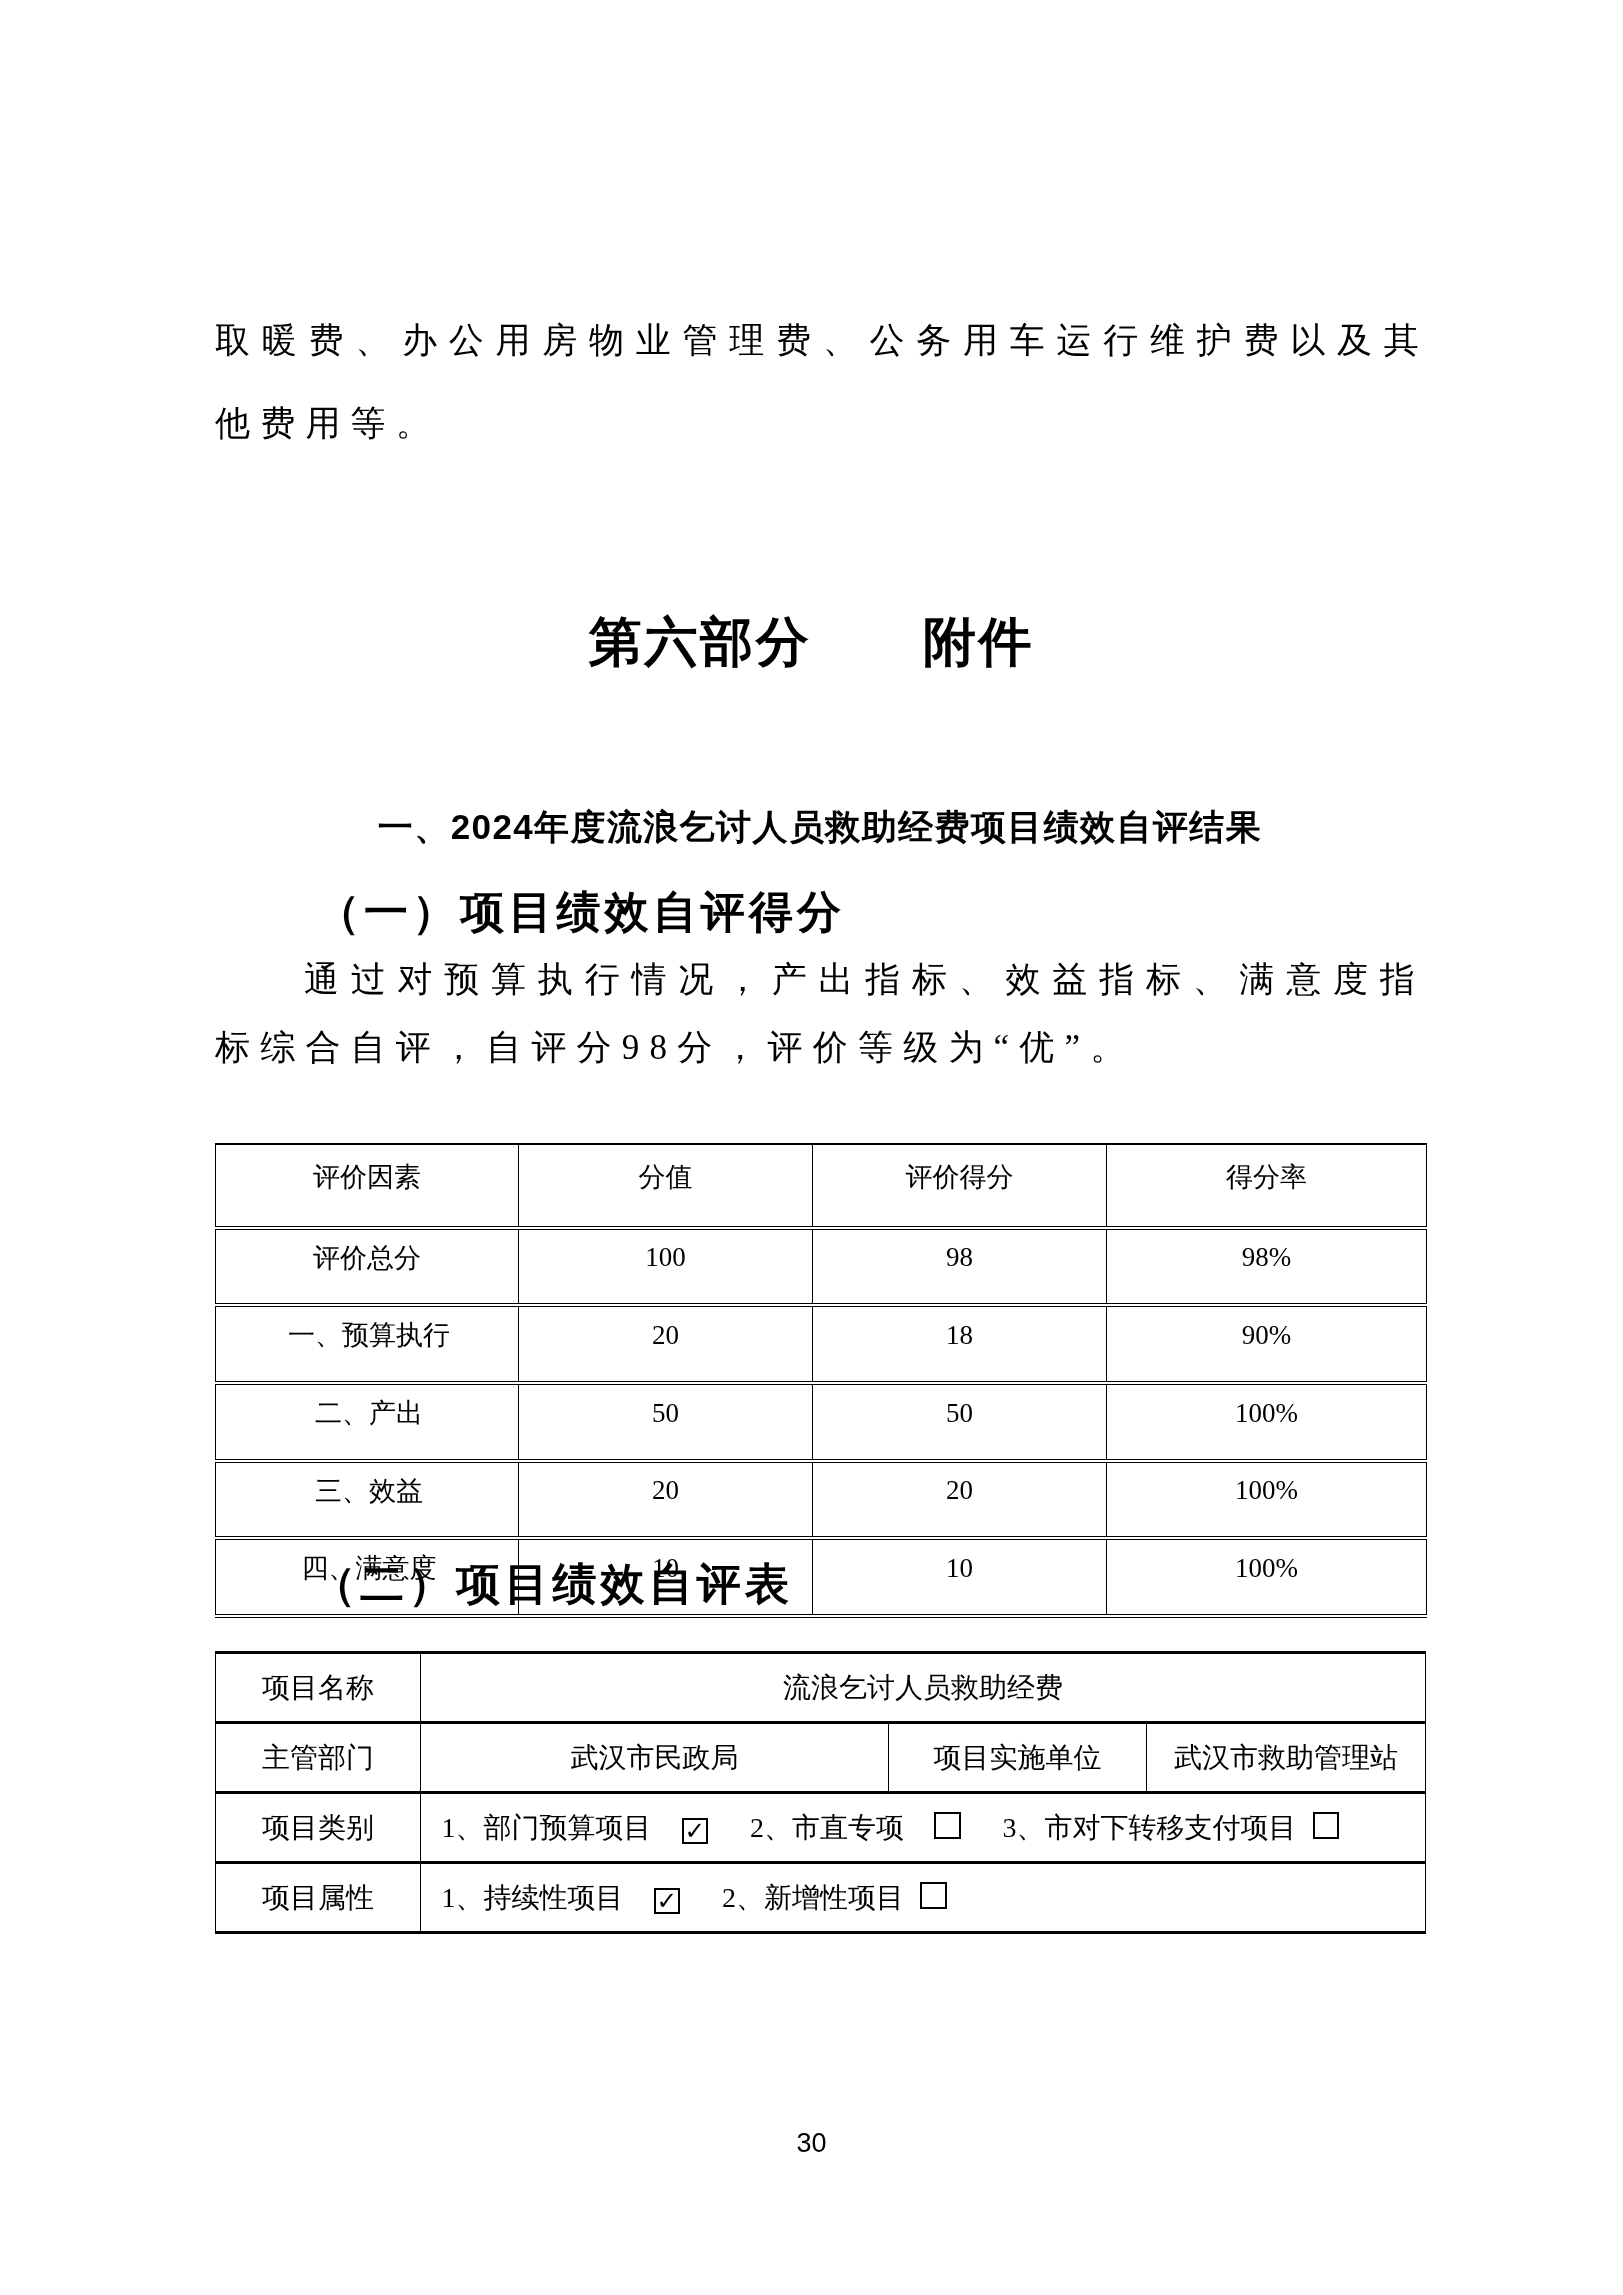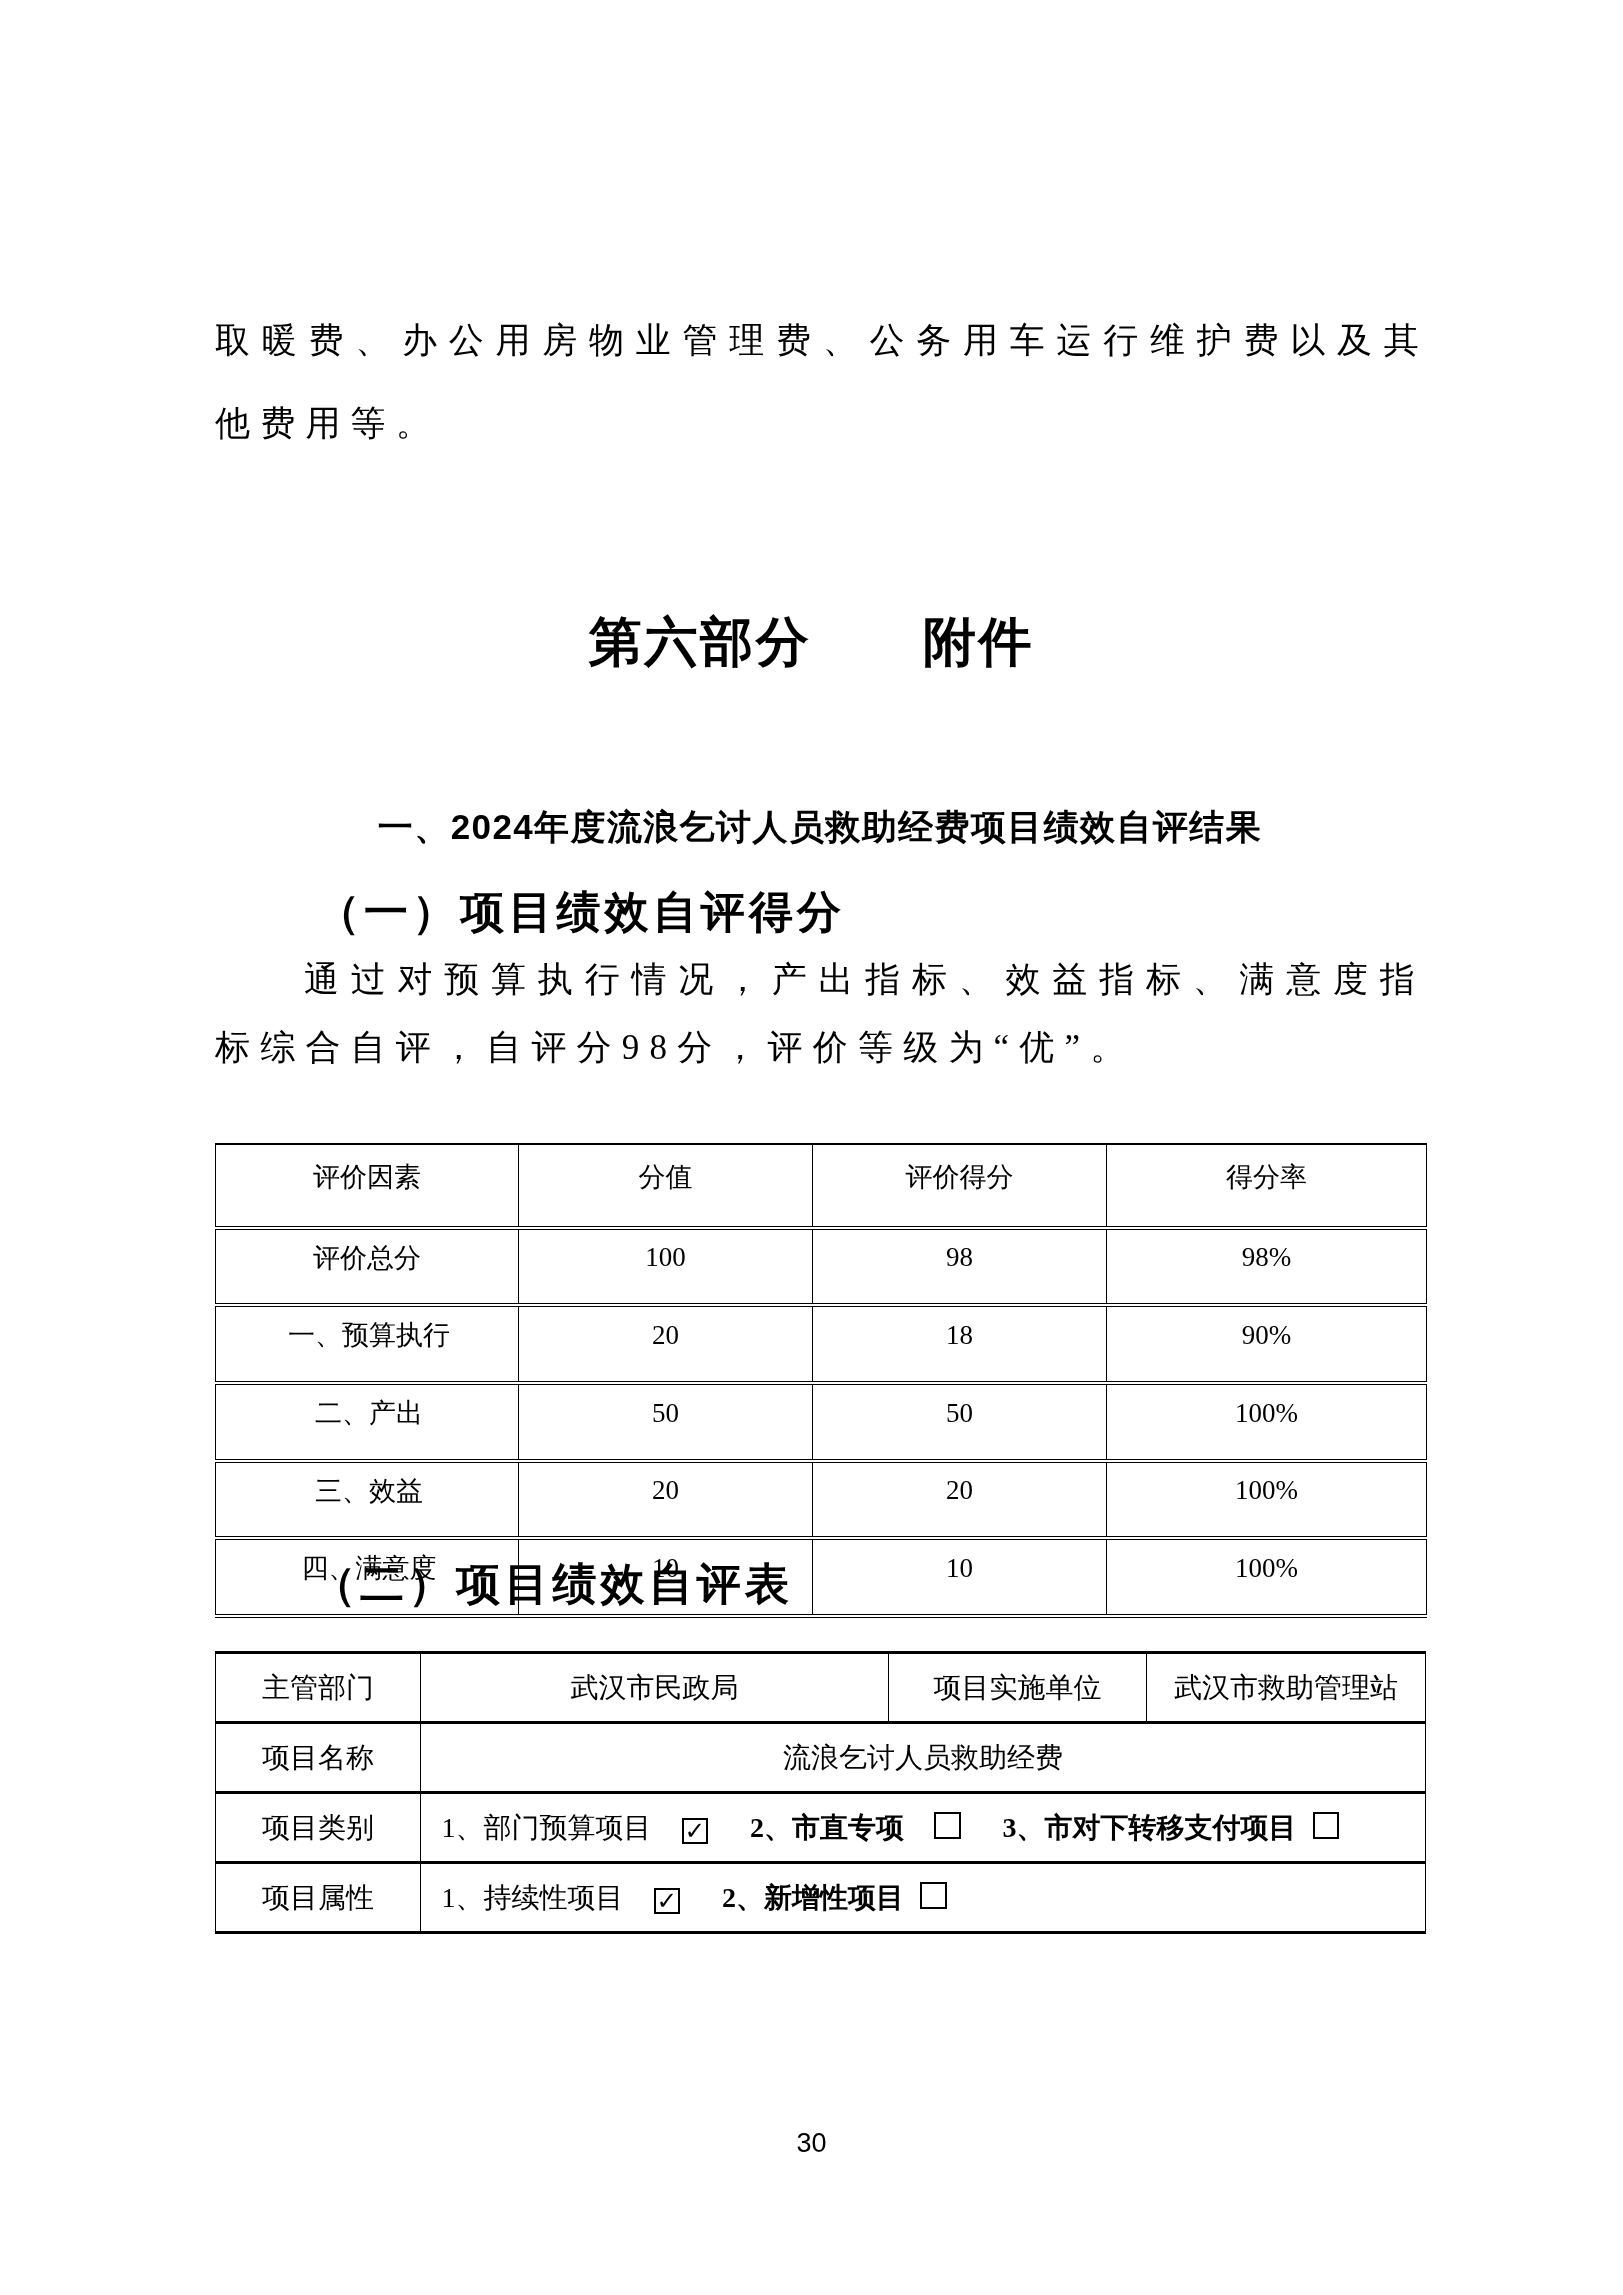--- a/index.html
+++ b/index.html
@@ -78,21 +78,21 @@
   #self-table td.la{text-align:left;padding-left:20.5px;}
   .cb{
     display:inline-block;width:22.5px;height:22.5px;
     border:2px solid #000;box-sizing:content-box;
     margin-left:30px;vertical-align:-2px;
     text-align:center;line-height:21px;
     font-size:24.5px;font-weight:bold;
     font-family:"DejaVu Sans","Liberation Sans",sans-serif;
   }
   .chk-item{white-space:nowrap;}
-  .chk-item + .chk-item{margin-left:42px;font-weight:bold;}
+  .chk-item + .chk-item{margin-left:42px;}
 
   
   #pagenum{
     left:0;top:2128px;width:1623px;text-align:center;
     font-family:"Liberation Sans","DejaVu Sans",sans-serif;
     font-size:27px;
   }
 </style>
 </head>
 <body>
@@ -160,28 +160,28 @@
 
 <table class="abs" id="self-table">
   <colgroup>
     <col style="width:205px">
       <col style="width:468px">
       <col style="width:258px">
       <col style="width:279px">
   </colgroup>
   <tbody>
     <tr>
+      <td>项目名称</td>
+      <td colspan="3">流浪乞讨人员救助经费</td>
+    </tr>
+    <tr>
       <td>主管部门</td>
       <td>武汉市民政局</td>
       <td>项目实施单位</td>
       <td>武汉市救助管理站</td>
-    </tr>
-    <tr>
-      <td>项目名称</td>
-      <td colspan="3">流浪乞讨人员救助经费</td>
     </tr>
     <tr>
       <td>项目类别</td>
       <td colspan="3" class="la">
         <span class="chk-item"><span>1、部门预算项目</span><span class="cb">✓</span></span><span class="chk-item"><span>2、市直专项</span><span class="cb"></span></span><span class="chk-item"><span>3、市对下转移支付项目</span><span class="cb" style="margin-left:16.4px"></span></span>
       </td>
     </tr>
     <tr>
       <td>项目属性</td>
       <td colspan="3" class="la">

